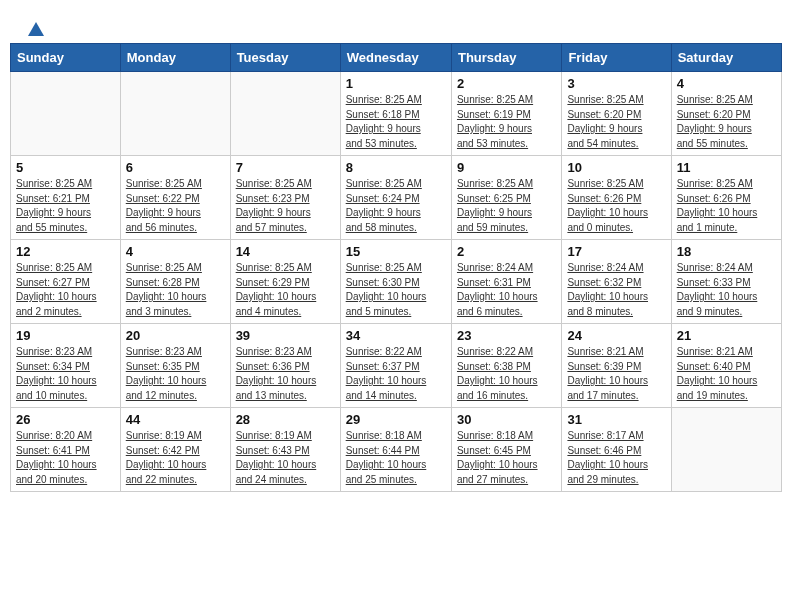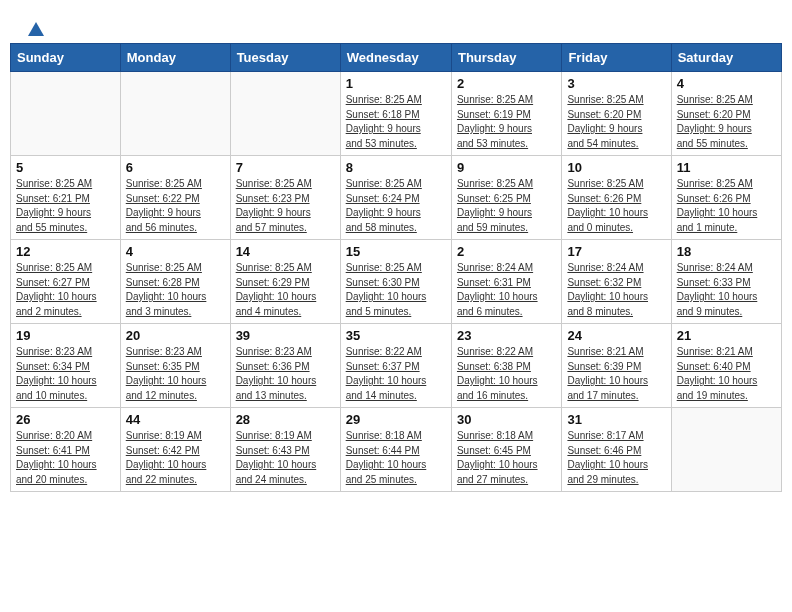--- a/index.html
+++ b/index.html
@@ -267,21 +267,21 @@
 and 12 minutes.</div>
         </td>
         <td>
           <span class="day-number">39</span>
           <div class="day-info" style="white-space: pre-line;">Sunrise: 8:23 AM
 Sunset: 6:36 PM
 Daylight: 10 hours
 and 13 minutes.</div>
         </td>
         <td>
-          <span class="day-number">35</span>
+          <span class="day-number">34</span>
           <div class="day-info" style="white-space: pre-line;">Sunrise: 8:22 AM
 Sunset: 6:37 PM
 Daylight: 10 hours
 and 14 minutes.</div>
         </td>
         <td>
           <span class="day-number">23</span>
           <div class="day-info" style="white-space: pre-line;">Sunrise: 8:22 AM
 Sunset: 6:38 PM
 Daylight: 10 hours

